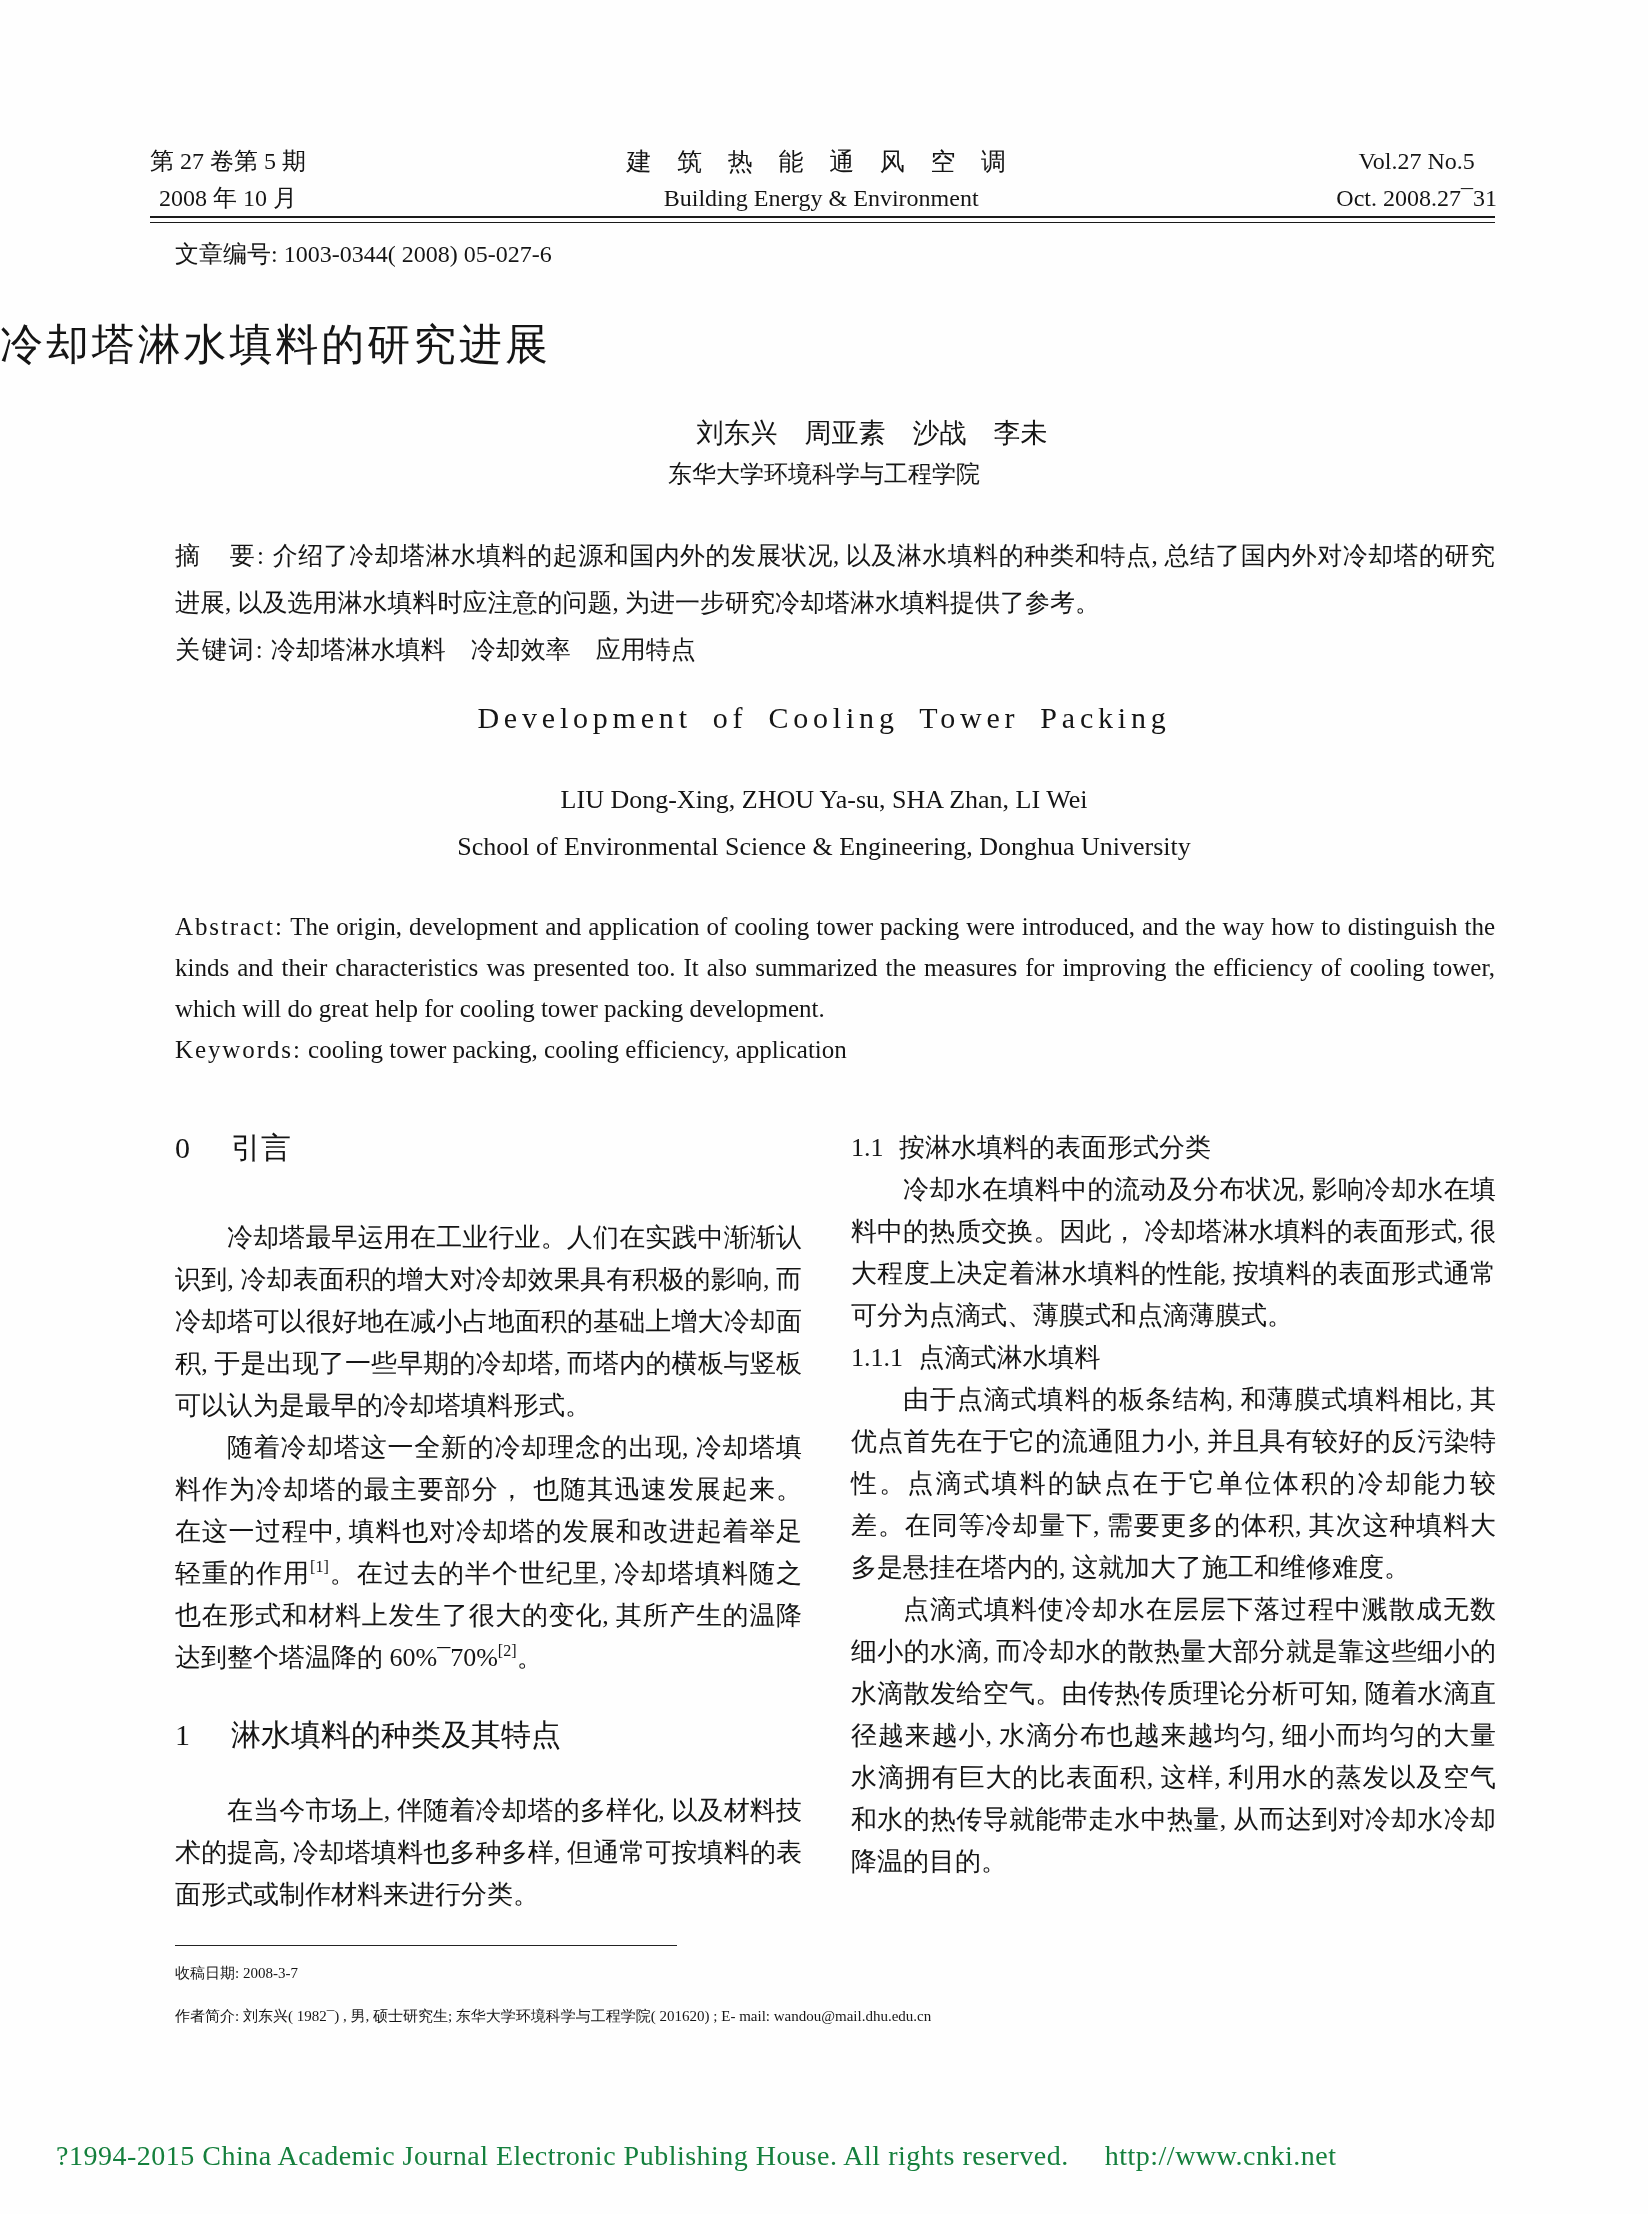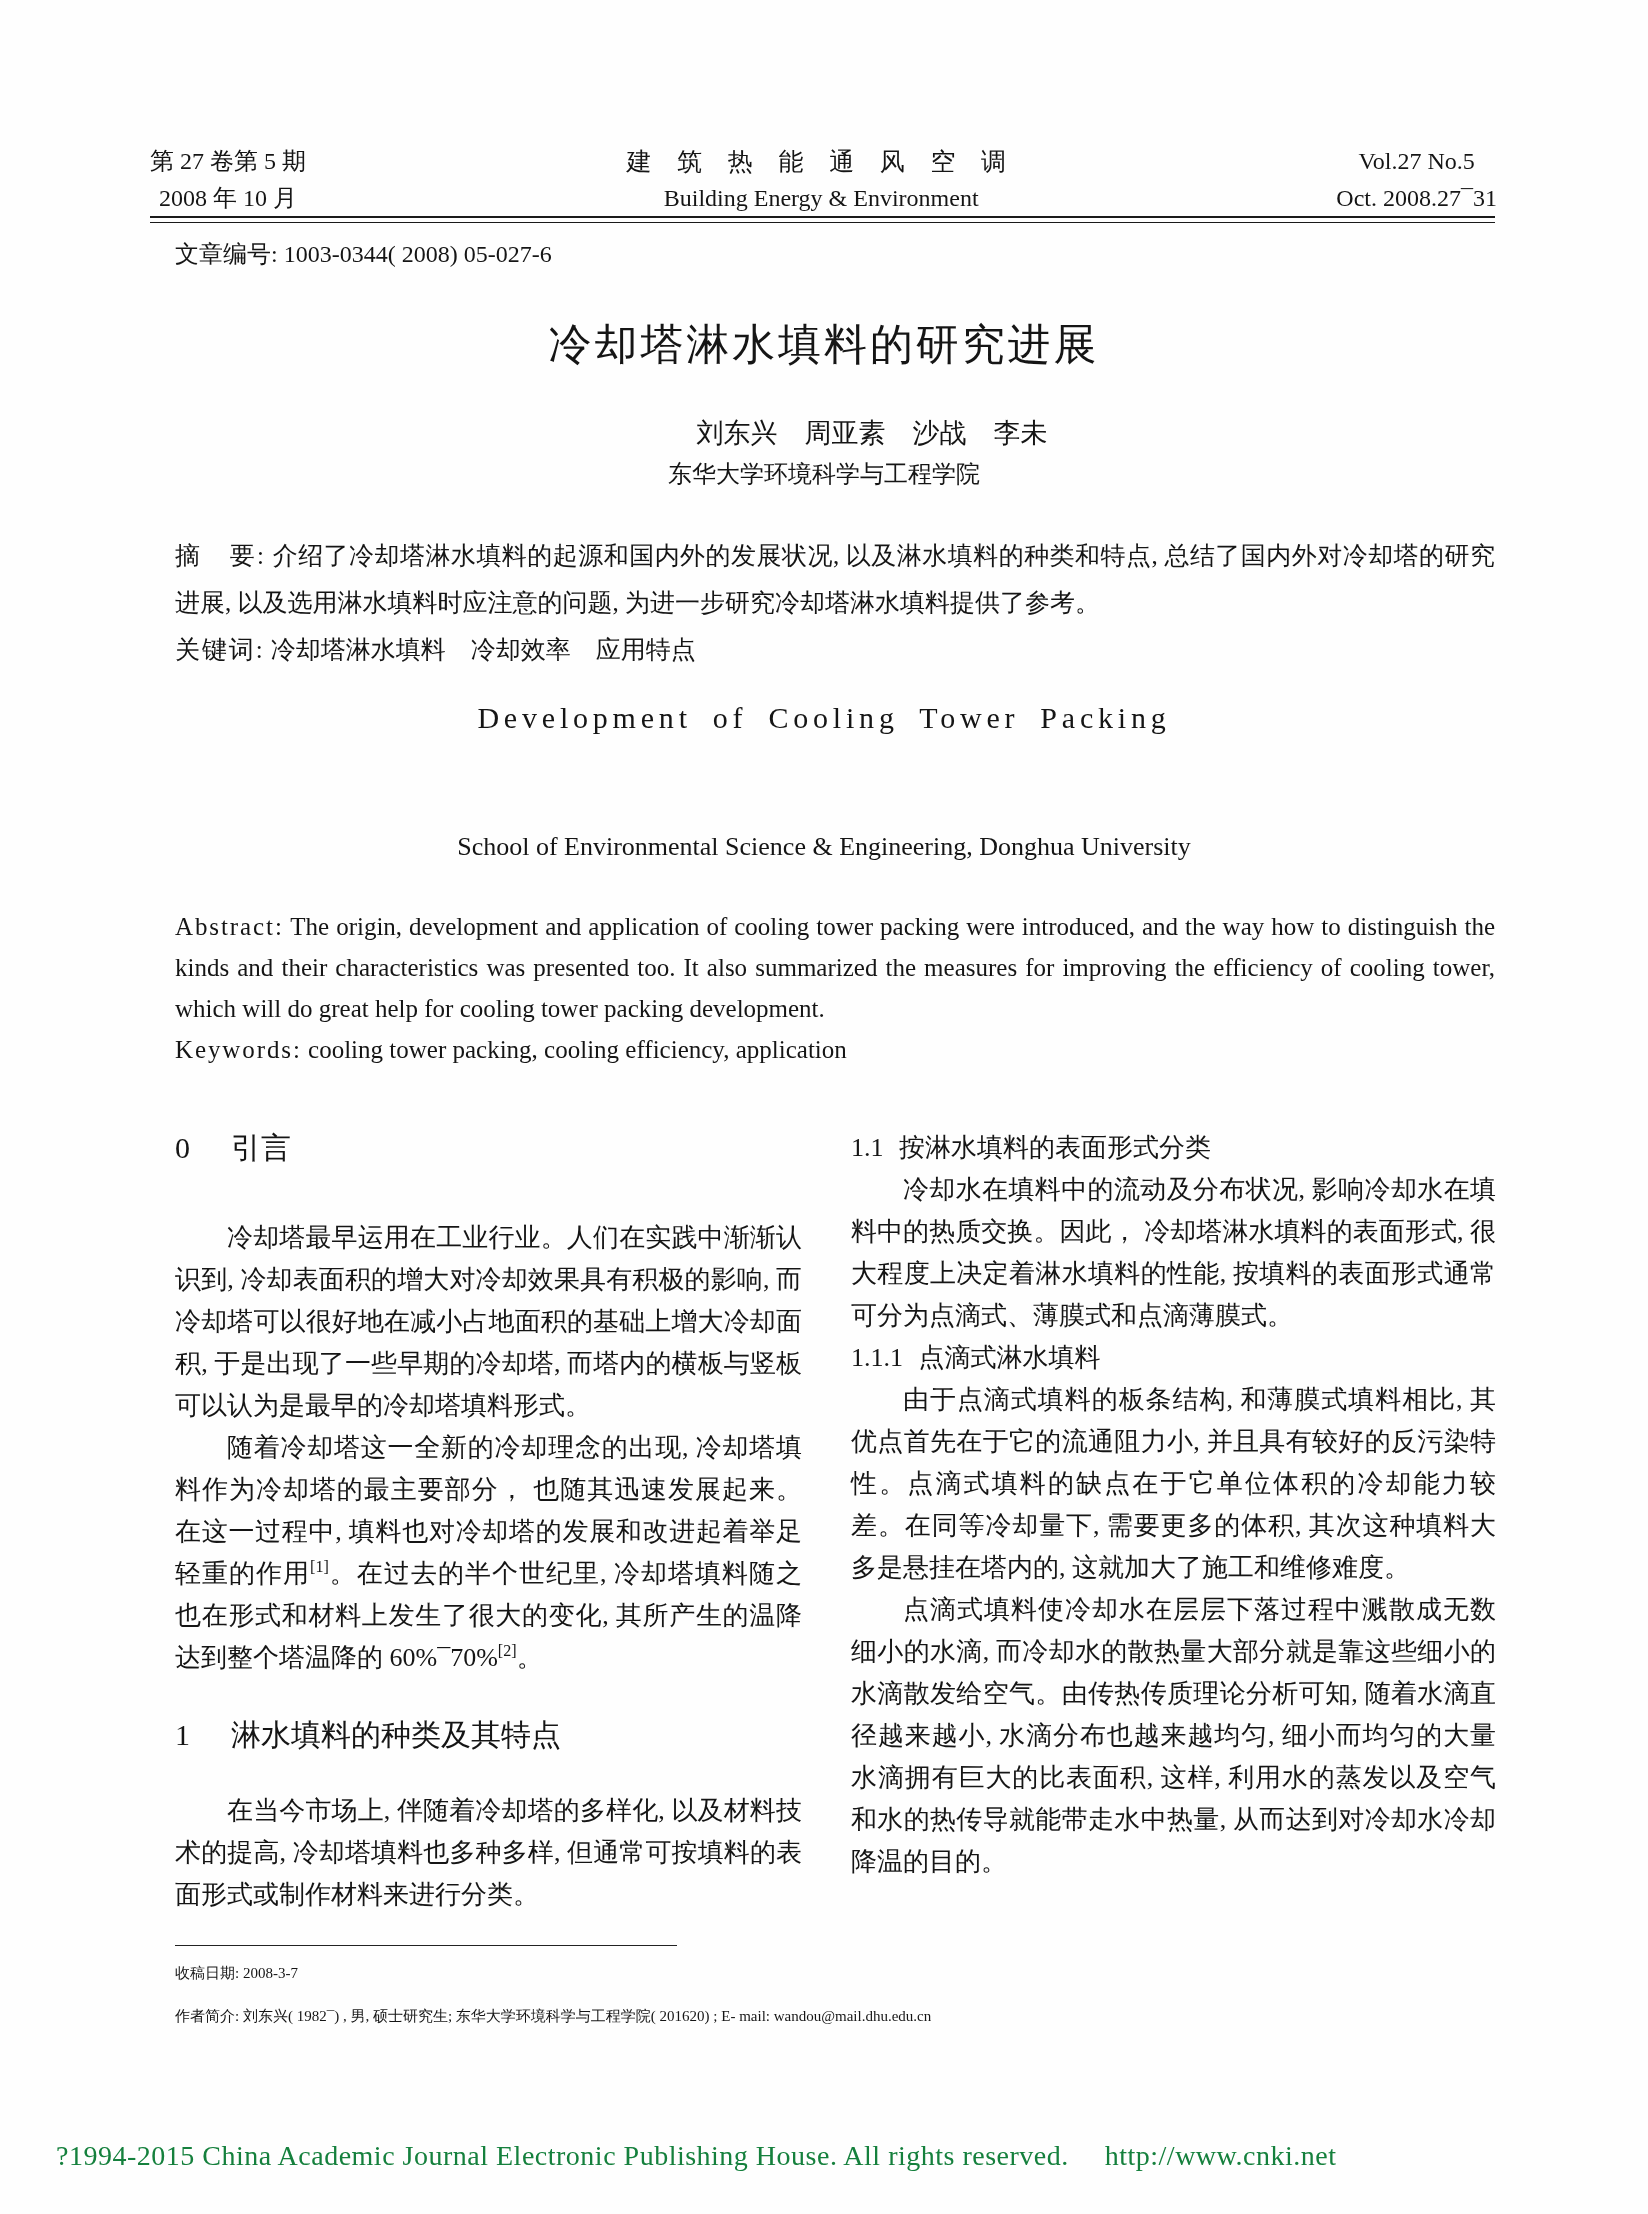--- a/index.html
+++ b/index.html
@@ -21,21 +21,21 @@
   .header-block{white-space:nowrap;}
   .header-center .cjk{letter-spacing:9.7px;font-size:25px;}
   .rule-double{
     position:absolute;top:216px;left:150px;width:1345px;height:3.9px;
     border-top:2.9px solid #1a1a1a;border-bottom:1.9px solid #1a1a1a;
   }
   
   .article-no{position:absolute;top:238px;left:175px;font-size:24px;}
   .title-cn{
     position:absolute;top:316px;left:0;width:100%;
-    text-align:center;font-size:43px;letter-spacing:2.9px;font-weight:400;
+    font-size:43px;letter-spacing:2.9px;font-weight:400;
   }
   .authors-cn{position:absolute;top:415px;left:0;width:100%;text-align:center;font-size:27px;padding-left:48px;}
   .affil-cn{position:absolute;top:458px;left:0;width:100%;text-align:center;font-size:24px;}
   .abs-cn{
     position:absolute;top:532px;left:175px;width:1320px;
     font-size:25px;line-height:47px;text-align:justify;
   }
   .title-en{
     position:absolute;top:701px;left:0;width:100%;text-align:center;
     font-size:30px;letter-spacing:4.8px;word-spacing:8.7px;
@@ -96,20 +96,21 @@
   <div class="title-cn">冷却塔淋水填料的研究进展</div>
   <div class="authors-cn">刘东兴　周亚素　沙战　李未</div>
   <div class="affil-cn">东华大学环境科学与工程学院</div>
 
   <div class="abs-cn">
     <div><span class="abs-label">摘　要:</span><span> 介绍了冷却塔淋水填料的起源和国内外的发展状况, 以及淋水填料的种类和特点, 总结了国内外对冷却塔的研究进展, 以及选用淋水填料时应注意的问题, 为进一步研究冷却塔淋水填料提供了参考。</span></div>
     <div><span class="abs-label">关键词:</span><span> 冷却塔淋水填料　冷却效率　应用特点</span></div>
   </div>
 
   <div class="title-en">Development of Cooling Tower Packing</div>
+  <div class="authors-en">LIU Dong-Xing, ZHOU Ya-su, SHA Zhan, LI Wei</div>
   <div class="affil-en">School of Environmental Science &amp; Engineering, Donghua University</div>
 
   <div class="abs-en">
     <div><span class="abs-label">Abstract:</span><span> The origin, development and application of cooling tower packing were introduced, and the way how to distinguish the kinds and their characteristics was presented too. It also summarized the measures for improving the efficiency of cooling tower, which will do great help for cooling tower packing development.</span></div>
     <div><span class="abs-label">Keywords:</span><span> cooling tower packing, cooling efficiency, application</span></div>
   </div>
 
   <div class="col col-left">
     <div class="h-sec h-sec0">
       <span class="sec-num">0</span><span>引言</span>

